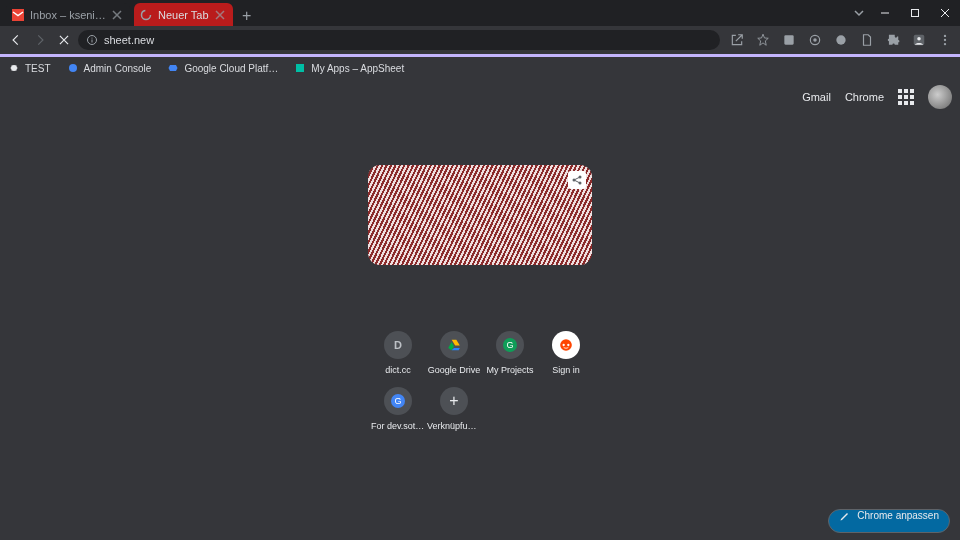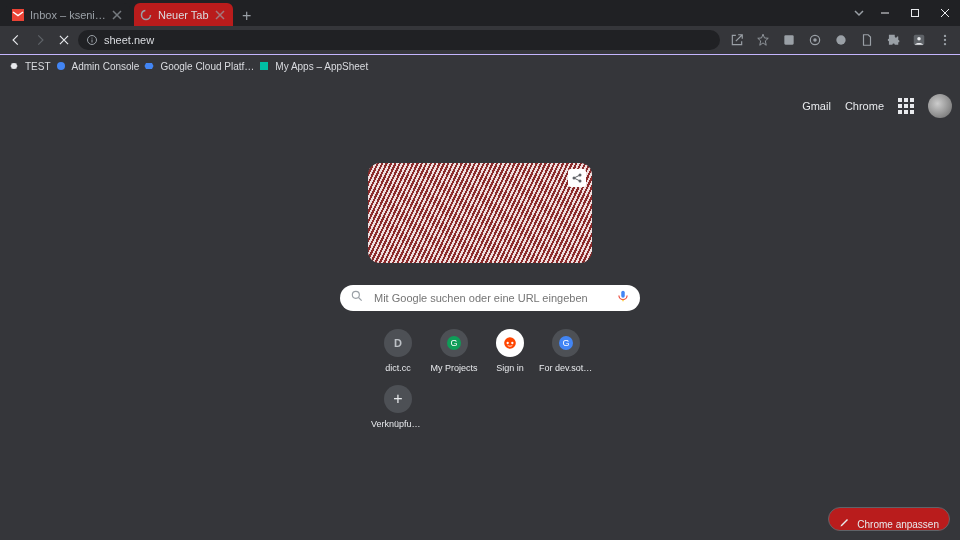--- a/index.html
+++ b/index.html
@@ -17,45 +17,45 @@
   .chev{margin-right:6px;color:#9aa0a6;}
   
   .toolbar{background:#35363a;height:28px;display:flex;align-items:center;padding:0 6px;gap:4px;}
   .tool{width:20px;height:20px;display:flex;align-items:center;justify-content:center;color:#9aa0a6;border-radius:50%;}
   .tool svg{width:14px;height:14px;}
   .omnibox{flex:1;background:#202124;height:20px;border-radius:10px;display:flex;align-items:center;padding:0 8px;font-size:11px;color:#dadce0;}
   .omnibox .spin{width:12px;height:12px;margin-right:6px;}
   .tbicon{width:18px;height:18px;display:flex;align-items:center;justify-content:center;color:#9aa0a6;margin-left:4px;}
   .tbicon svg{width:14px;height:14px;}
   
-  .bkbar{background:#35363a;height:22px;border-top:1px solid #c4b5fd;display:flex;align-items:center;padding:0 8px;gap:4px;font-size:10px;color:#dadce0;}
+  .bkbar{background:#35363a;height:22px;border-top:3px solid #c4b5fd;display:flex;align-items:center;padding:0 8px;gap:16px;font-size:10px;color:#dadce0;}
   .bk{display:flex;align-items:center;gap:5px;}
   .bkicon{width:12px;height:12px;display:flex;align-items:center;justify-content:center;}
   
   .ntp{position:relative;background:#35363a;height:464px;}
-  .ntp-top{position:absolute;top:17px;right:8px;display:flex;align-items:center;gap:14px;font-size:11px;}
+  .ntp-top{position:absolute;top:6px;right:8px;display:flex;align-items:center;gap:14px;font-size:11px;}
   .ntp-top a{color:#e8eaed;}
   .apps{width:16px;height:16px;display:grid;grid-template-columns:repeat(3,4px);grid-template-rows:repeat(3,4px);gap:2px;}
   .apps span{background:#e8eaed;width:4px;height:4px;}
   .avatar{width:24px;height:24px;border-radius:50%;background:radial-gradient(circle at 40% 40%, #ccc, #666);}
   .doodle{position:absolute;left:368px;top:86px;width:224px;height:100px;border-radius:12px;overflow:hidden;background:#8b2b2b;}
   .doodle::before{content:"";position:absolute;inset:0;background:
     repeating-linear-gradient(115deg,#000 0 2px,#fff 2px 4px);mix-blend-mode:screen;opacity:.85;}
   .doodle .share{position:absolute;right:6px;top:6px;width:18px;height:18px;background:#fff;border-radius:3px;display:flex;align-items:center;justify-content:center;}
   .searchpill{position:absolute;left:340px;top:208px;width:280px;height:26px;background:#fff;border-radius:20px;display:flex;align-items:center;padding:0 10px;}
   .searchpill .mag{color:#9aa0a6;margin-right:8px;}
   .searchpill input{flex:1;border:0;outline:0;font-size:11px;color:#202124;background:transparent;}
   .searchpill .mic{color:#4285f4;}
   .shortcuts{position:absolute;left:370px;top:248px;width:224px;display:grid;grid-template-columns:repeat(4,56px);grid-template-rows:repeat(2,56px);justify-content:center;gap:0;}
   .sc{display:flex;flex-direction:column;align-items:center;justify-content:flex-start;padding-top:4px;font-size:9px;color:#e8eaed;}
   .sc .chip{width:28px;height:28px;border-radius:50%;background:#4d5055;display:flex;align-items:center;justify-content:center;margin-bottom:6px;}
   .sc .chip.white{background:#fff;}
   .sc .label{max-width:54px;text-align:center;white-space:nowrap;overflow:hidden;text-overflow:ellipsis;}
   
-  .customize{position:absolute;right:10px;bottom:10px;background:#b91c1c;border:1px solid #5f6368;border-radius:14px;height:22px;padding:0 10px;display:flex;align-items:flex-end;font-size:10px;gap:6px;color:#e8eaed;}
+  .customize{position:absolute;right:10px;bottom:10px;background:#0369a1;border:1px solid #5f6368;border-radius:14px;height:22px;padding:0 10px;display:flex;align-items:flex-start;font-size:10px;gap:6px;color:#e8eaed;}
   .customize svg{width:12px;height:12px;}
 </style>
 </head>
 <body>
 
 <div class="tabstrip">
   <div class="tab inactive">
     <span class="favicon">
       <svg viewBox="0 0 24 24">
           <rect width="24" height="24" fill="#ea4335"></rect>
@@ -246,43 +246,37 @@
     <div class="share">
       <svg width="12" height="12" viewBox="0 0 24 24">
           <circle cx="6" cy="12" r="3" fill="#5f6368"></circle>
           <circle cx="18" cy="6" r="3" fill="#5f6368"></circle>
           <circle cx="18" cy="18" r="3" fill="#5f6368"></circle>
           <path d="M8 11l8-4M8 13l8 4" stroke="#5f6368" stroke-width="2"></path>
         </svg>
     </div>
   </div>
 
-  <div class="searchpill">
-    <span class="mag">
-      <svg width="14" height="14" viewBox="0 0 24 24">
-          <circle cx="10" cy="10" r="6" stroke="#9aa0a6" stroke-width="2" fill="none"></circle>
-          <path d="M15 15l5 5" stroke="#9aa0a6" stroke-width="2"></path>
-        </svg>
-    </span>
-    <input placeholder="Mit Google suchen oder eine URL eingeben" style="">
-    <span class="mic">
-      <svg width="14" height="14" viewBox="0 0 24 24">
-          <rect x="9" y="3" width="6" height="12" rx="3" fill="#4285f4"></rect>
-          <path d="M5 11a7 7 0 0 0 14 0" stroke="#ea4335" stroke-width="2" fill="none"></path>
-          <path d="M12 18v3" stroke="#fbbc04" stroke-width="2"></path>
-        </svg>
-    </span>
-  </div>
 
   <div class="shortcuts">
     <div class="sc">
       <div class="chip">
           <span style="font-size:11px;color:#bdc1c6;font-weight:bold">D</span>
         </div>
       <span class="label">dict.cc</span>
+    </div>
+    <div class="sc">
+      <div class="chip">
+        <svg width="14" height="14" viewBox="0 0 24 24">
+            <path d="M8 3h8l6 10H14z" fill="#ffba00"></path>
+            <path d="M2 17l6-10 4 7-4 7z" fill="#00ac47"></path>
+            <path d="M8 21h12l2-4H12z" fill="#2684fc"></path>
+          </svg>
+      </div>
+      <span class="label">Google Drive</span>
     </div>
     <div class="sc">
       <div class="chip">
           <span style="width:14px;height:14px;border-radius:50%;background:#0f9d58;color:#fff;font-size:9px;display:flex;align-items:center;justify-content:center">G</span>
         </div>
       <span class="label">My Projects</span>
     </div>
     <div class="sc">
       <div class="chip white">
         <svg width="14" height="14" viewBox="0 0 24 24">

